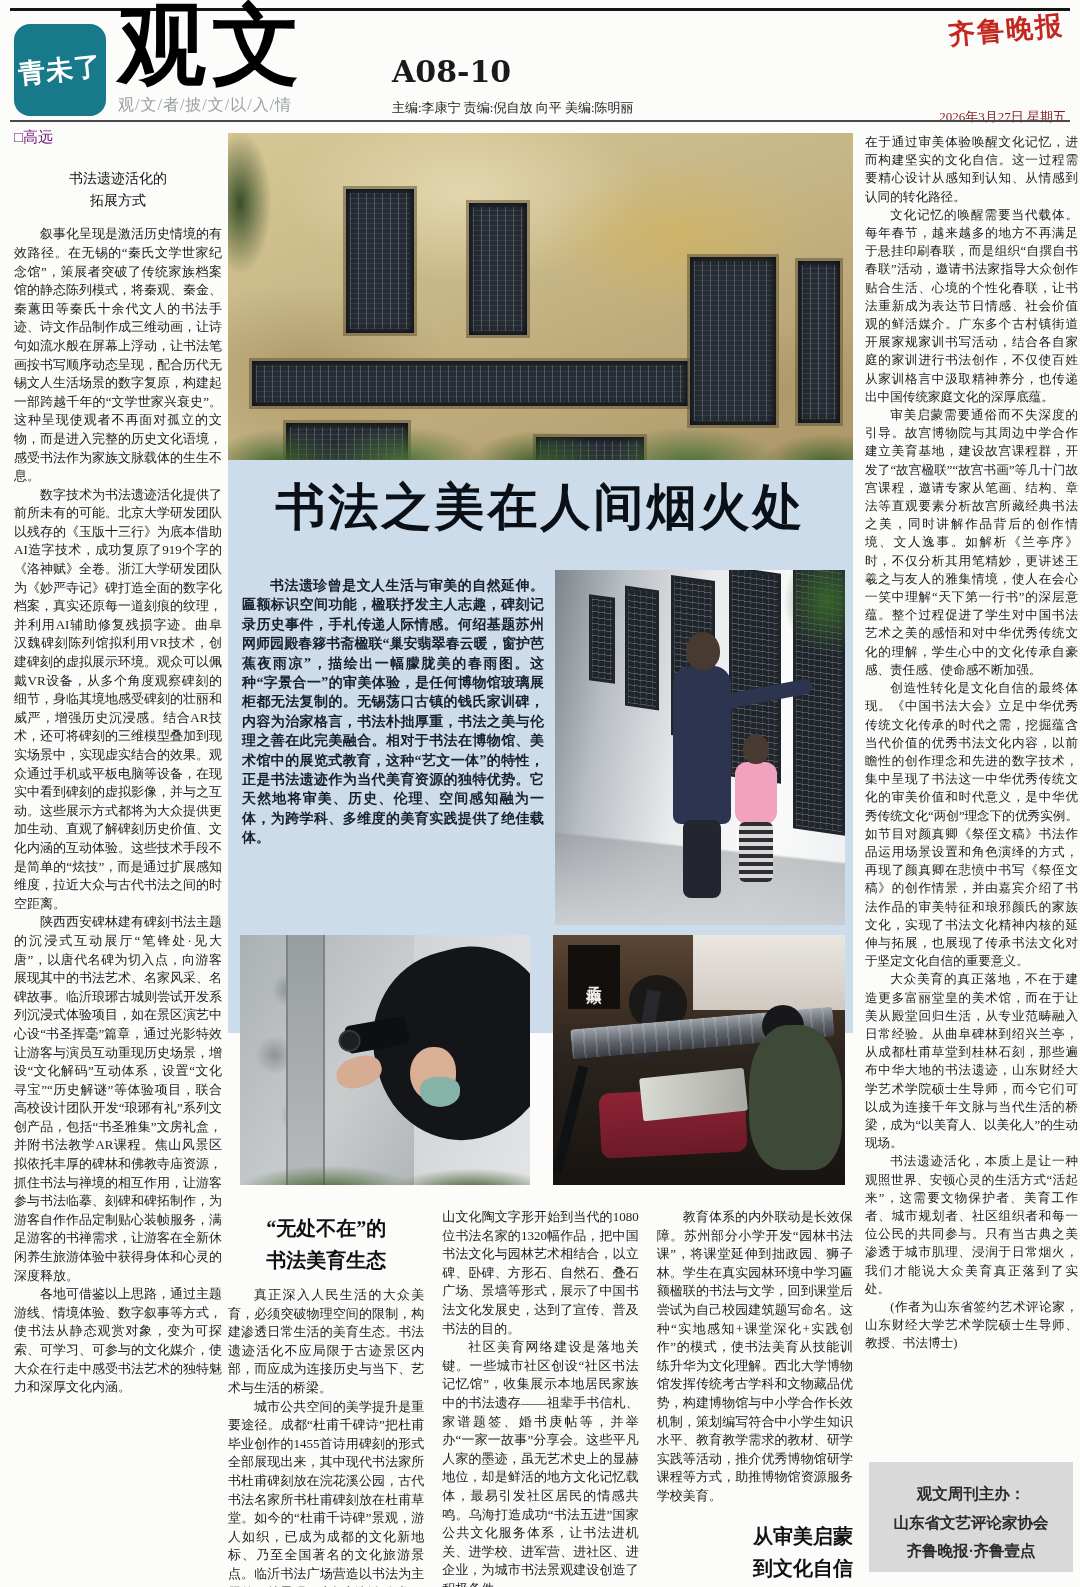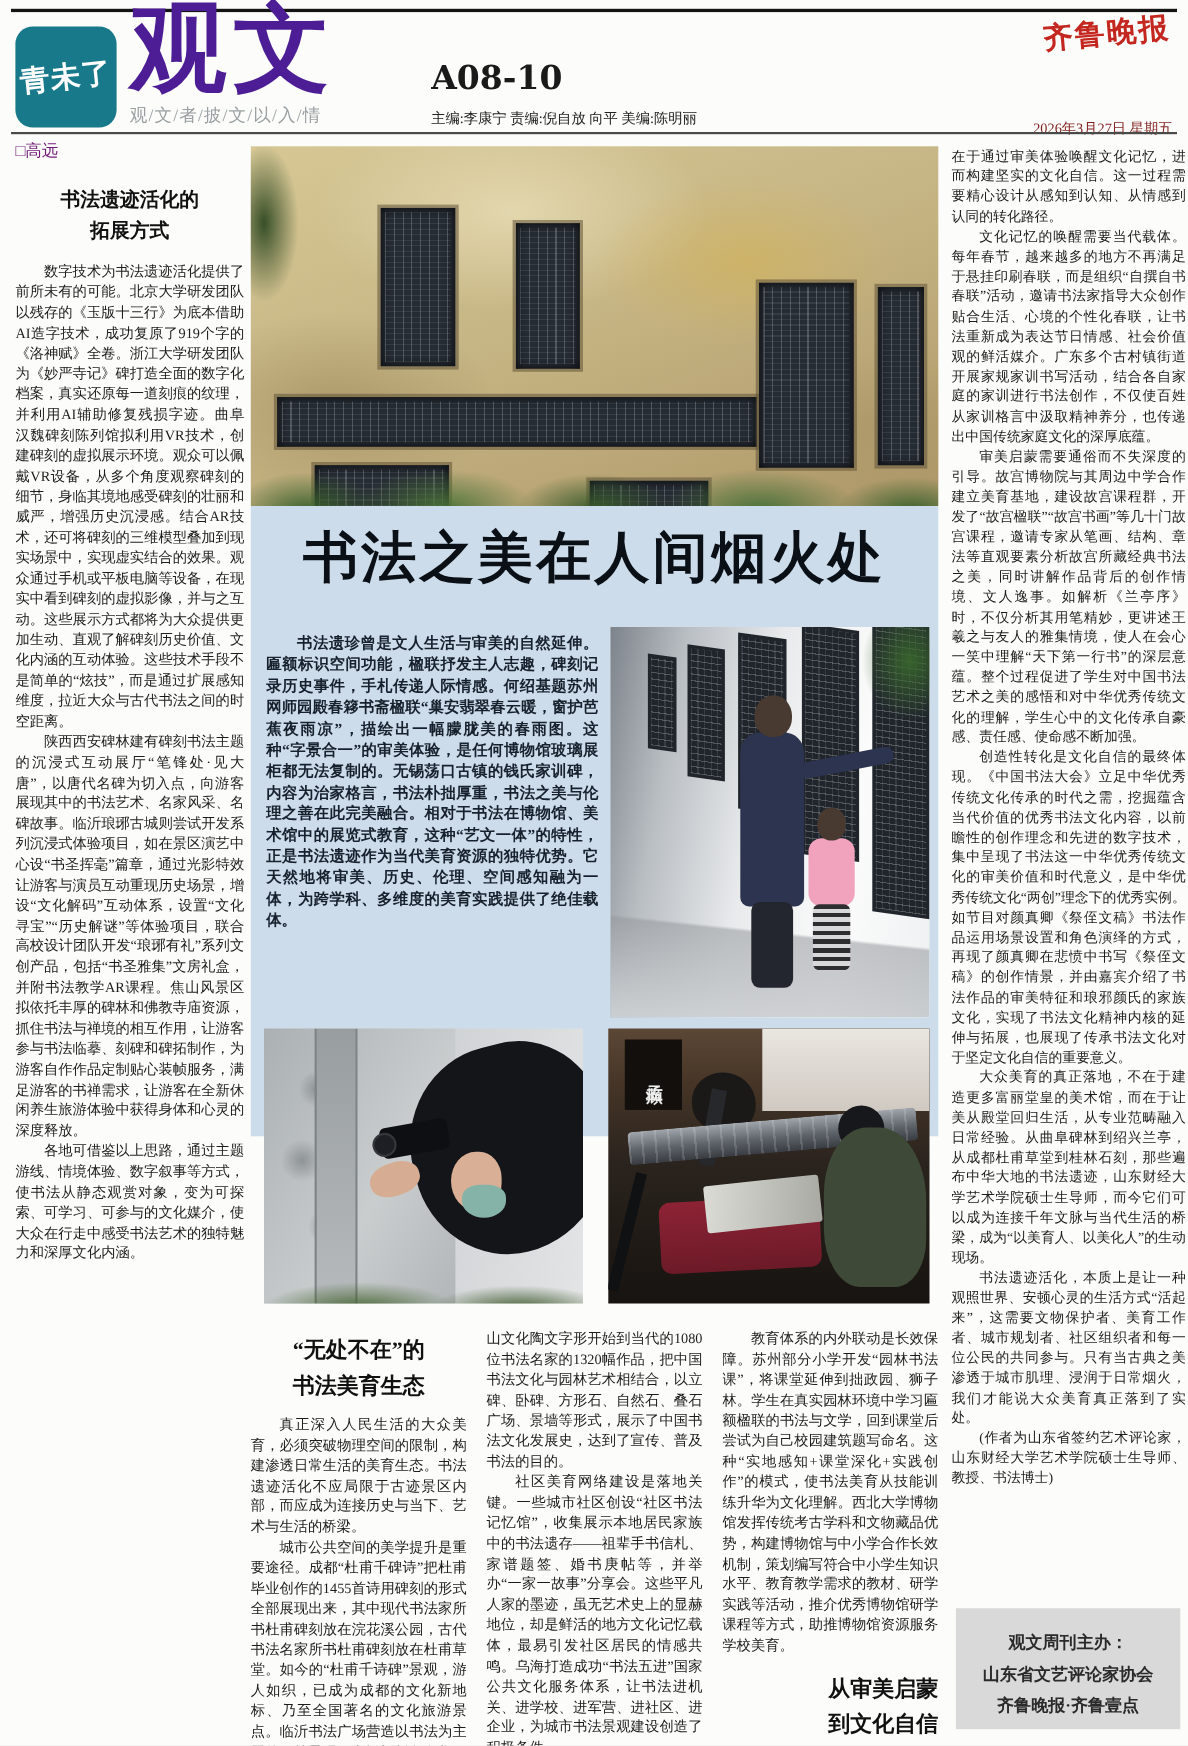--- a/index.html
+++ b/index.html
@@ -3,38 +3,38 @@
 <meta charset="utf-8">
 <style>
   html,body{margin:0;padding:0;background:#e9e9e9;}
   .page{position:relative;width:1080px;height:1587px;background:#fcfcfa;margin:0 auto;
         font-family:"Liberation Serif","DejaVu Serif",serif;color:#1c1c1c;overflow:hidden;}
   
   .top-rule{position:absolute;left:10px;top:8px;width:1060px;height:3px;background:#141414;}
   .logo-box{position:absolute;left:14px;top:24px;width:92px;height:92px;background:#17798a;
             border-radius:16px;display:flex;align-items:center;justify-content:center;}
   .logo-text{color:#fff;font-size:27px;font-weight:bold;transform:rotate(-6deg);letter-spacing:1px;}
-  .section-title{position:absolute;left:118px;top:2px;font-size:88px;font-weight:bold;color:#4c1d95;
+  .section-title{position:absolute;left:118px;top:2px;font-size:88px;font-weight:bold;color:#000000;
                  letter-spacing:6px;line-height:1;}
   .edition{position:absolute;left:392px;top:54px;font-size:30px;font-weight:bold;color:#1a1a1a;
            font-family:"DejaVu Serif",serif;}
   .tagline{position:absolute;left:118px;top:95px;font-size:16px;color:#9aa0a3;letter-spacing:1px;}
   .editors{position:absolute;left:392px;top:99px;font-size:13px;color:#222;}
   .masthead{position:absolute;right:16px;top:12px;font-size:27px;font-weight:bold;color:#c3271f;
             transform:rotate(-5deg);letter-spacing:2px;font-family:"DejaVu Serif",serif;}
   .date-line{position:absolute;right:14px;top:108px;font-size:13px;color:#7f1d1d;}
   .header-rule{position:absolute;left:10px;top:120px;width:1060px;height:2px;background:#4a4a4a;}
   
   .byline{position:absolute;left:14px;top:128px;font-size:15px;color:#701a75;}
   .col{text-align:justify;}
   .col p{margin:0;text-indent:2em;}
   .col p.noindent{text-indent:0;}
   .left-col{position:absolute;left:14px;top:152px;width:208px;height:1435px;overflow:hidden;
             font-size:13px;line-height:18.6px;}
-  .art-head{font-size:18px;font-weight:bold;text-align:center;line-height:1.55;margin:16px 0 14px 0;color:#111;}
+  .art-head{font-size:14px;font-weight:normal;text-align:center;line-height:1.55;margin:16px 0 14px 0;color:#111;}
   .bottom-cols{position:absolute;left:228px;top:1208px;width:625px;height:387px;display:flex;gap:18px;}
   .bottom-col{flex:1;overflow:hidden;font-size:13px;line-height:18.6px;text-align:justify;}
   .mid-head{font-size:20px;font-weight:bold;text-align:center;line-height:1.6;margin:4px 0 10px 0;color:#111;}
   .sub-head{font-size:20px;font-weight:bold;text-align:right;line-height:1.6;margin:14px 0 10px 0;color:#111;}
   .right-col{position:absolute;left:865px;top:133px;width:213px;height:1454px;}
   .right-text{height:1322px;overflow:hidden;font-size:12.6px;line-height:18.2px;text-align:justify;}
   .author-note{margin-top:2px;}
   .footer-box{position:absolute;left:4px;top:1329px;width:204px;height:110px;background:#d9d9d9;
               text-align:center;font-weight:bold;font-size:15.5px;line-height:1.85;padding-top:18px;
               box-sizing:border-box;color:#2a2a2a;}
@@ -152,20 +152,21 @@
   <div class="date-line">2026年3月27日  星期五</div>
   <div class="header-rule"></div>
 
   <div class="byline">□高远</div>
 
   <div class="left-col col">
     <div class="art-head">
       <span>书法遗迹活化的</span><br>
       <span>拓展方式</span>
     </div>
+    <p>叙事化呈现是激活历史情境的有效路径。在无锡的“秦氏文学世家纪念馆”，策展者突破了传统家族档案馆的静态陈列模式，将秦观、秦金、秦蕙田等秦氏十余代文人的书法手迹、诗文作品制作成三维动画，让诗句如流水般在屏幕上浮动，让书法笔画按书写顺序动态呈现，配合历代无锡文人生活场景的数字复原，构建起一部跨越千年的“文学世家兴衰史”。这种呈现使观者不再面对孤立的文物，而是进入完整的历史文化语境，感受书法作为家族文脉载体的生生不息。</p>
     <p>数字技术为书法遗迹活化提供了前所未有的可能。北京大学研发团队以残存的《玉版十三行》为底本借助AI造字技术，成功复原了919个字的《洛神赋》全卷。浙江大学研发团队为《妙严寺记》碑打造全面的数字化档案，真实还原每一道刻痕的纹理，并利用AI辅助修复残损字迹。曲阜汉魏碑刻陈列馆拟利用VR技术，创建碑刻的虚拟展示环境。观众可以佩戴VR设备，从多个角度观察碑刻的细节，身临其境地感受碑刻的壮丽和威严，增强历史沉浸感。结合AR技术，还可将碑刻的三维模型叠加到现实场景中，实现虚实结合的效果。观众通过手机或平板电脑等设备，在现实中看到碑刻的虚拟影像，并与之互动。这些展示方式都将为大众提供更加生动、直观了解碑刻历史价值、文化内涵的互动体验。这些技术手段不是简单的“炫技”，而是通过扩展感知维度，拉近大众与古代书法之间的时空距离。</p>
     <p>陕西西安碑林建有碑刻书法主题的沉浸式互动展厅“笔锋处·见大唐”，以唐代名碑为切入点，向游客展现其中的书法艺术、名家风采、名碑故事。临沂琅琊古城则尝试开发系列沉浸式体验项目，如在景区演艺中心设“书圣挥毫”篇章，通过光影特效让游客与演员互动重现历史场景，增设“文化解码”互动体系，设置“文化寻宝”“历史解谜”等体验项目，联合高校设计团队开发“琅琊有礼”系列文创产品，包括“书圣雅集”文房礼盒，并附书法教学AR课程。焦山风景区拟依托丰厚的碑林和佛教寺庙资源，抓住书法与禅境的相互作用，让游客参与书法临摹、刻碑和碑拓制作，为游客自作作品定制贴心装帧服务，满足游客的书禅需求，让游客在全新休闲养生旅游体验中获得身体和心灵的深度释放。</p>
     <p>各地可借鉴以上思路，通过主题游线、情境体验、数字叙事等方式，使书法从静态观赏对象，变为可探索、可学习、可参与的文化媒介，使大众在行走中感受书法艺术的独特魅力和深厚文化内涵。</p>
   </div>
 
   <div class="photo" id="photo-cliff">
     <div class="tree"></div>
     <div class="stele" style="left:118px;top:56px;width:68px;height:144px;"></div>
     <div class="stele" style="left:241px;top:70px;width:58px;height:132px;"></div>
     <div class="stele" style="left:24px;top:228px;width:436px;height:45px;"></div>

